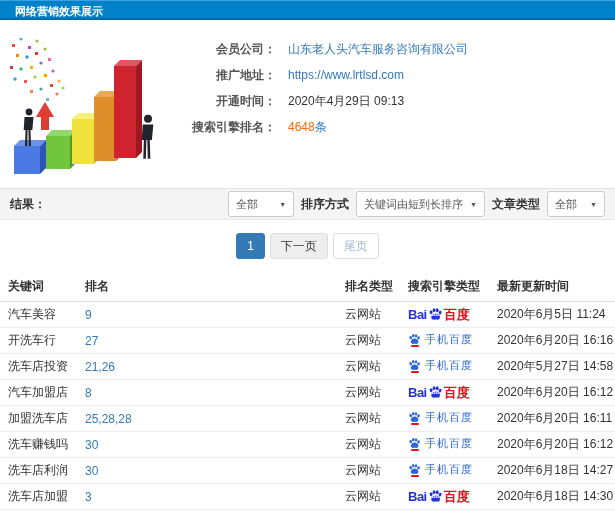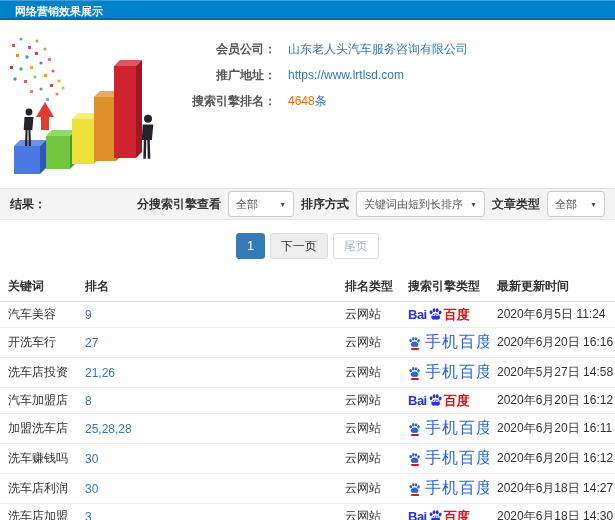--- a/index.html
+++ b/index.html
@@ -64,21 +64,21 @@
   .rank-table td { padding:4px 8px; border-bottom:1px solid #eee; color:#333; height:26px; white-space:nowrap; overflow:hidden; }
   .col-kw { width:77px; } .col-rank { width:260px; } .col-type { width:63px; } .col-eng { width:89px; } .col-time { width:auto; }
   a.rank-link { color:#337ab7; text-decoration:none; cursor:pointer; }
 
   
   .baidu-logo { display:inline-flex; align-items:flex-end; gap:1px; font-weight:bold; font-size:13px; line-height:14px; }
   .baidu-logo .bai { color:#2433dc; letter-spacing:-0.5px; }
   .baidu-logo .cn { color:#e0121b; }
   .paw-big { position:relative; width:15px; height:15px; display:inline-block; }
   .paw-big .du { position:absolute; left:50%; transform:translateX(-50%); bottom:1px; font-size:6px; color:#fff; font-weight:bold; }
-  .mobile-logo { display:inline-flex; align-items:center; gap:4px; color:#2b66d9; font-size:16px; letter-spacing:1px; }
+  .mobile-logo { display:inline-flex; align-items:center; gap:4px; color:#2b66d9; font-size:11px; letter-spacing:1px; }
   .paw-wrap { display:inline-flex; flex-direction:column; align-items:center; }
   .paw-wrap .underline { width:8px; height:2px; background:#e0121b; margin-top:-1px; border-radius:1px; }
 </style>
 </head>
 <body>
 
 <div class="page">
 
   <div class="topbar">
     <span>网络营销效果展示</span>
@@ -158,32 +158,35 @@
     <div class="info-list">
       <div class="info-row">
         <span class="info-label">会员公司：</span>
         <span class="info-value"><a class="blue-link">山东老人头汽车服务咨询有限公司</a></span>
       </div>
       <div class="info-row">
         <span class="info-label">推广地址：</span>
         <span class="info-value"><a class="blue-link">https://www.lrtlsd.com</a></span>
       </div>
       <div class="info-row">
+        <span class="info-label">开通时间：</span>
+        <span class="info-value">2020年4月29日 09:13</span>
+      </div>
+      <div class="info-row">
         <span class="info-label">搜索引擎排名：</span>
         <span class="info-value">
           <span class="rank-count">4648</span><span class="rank-unit">条</span>
         </span>
       </div>
     </div>
   </div>
 
   <div class="result-bar">
     <span class="result-label">结果：</span>
     <div class="filter-group">
-      <span class="filter-label">分搜索引擎查看</span>
       <div class="select-box sel-engine">
         <span>全部</span>
         <span class="caret">▼</span>
       </div>
       <span class="filter-label">排序方式</span>
       <div class="select-box sel-sort">
         <span>关键词由短到长排序</span>
         <span class="caret">▼</span>
       </div>
       <span class="filter-label">文章类型</span>

